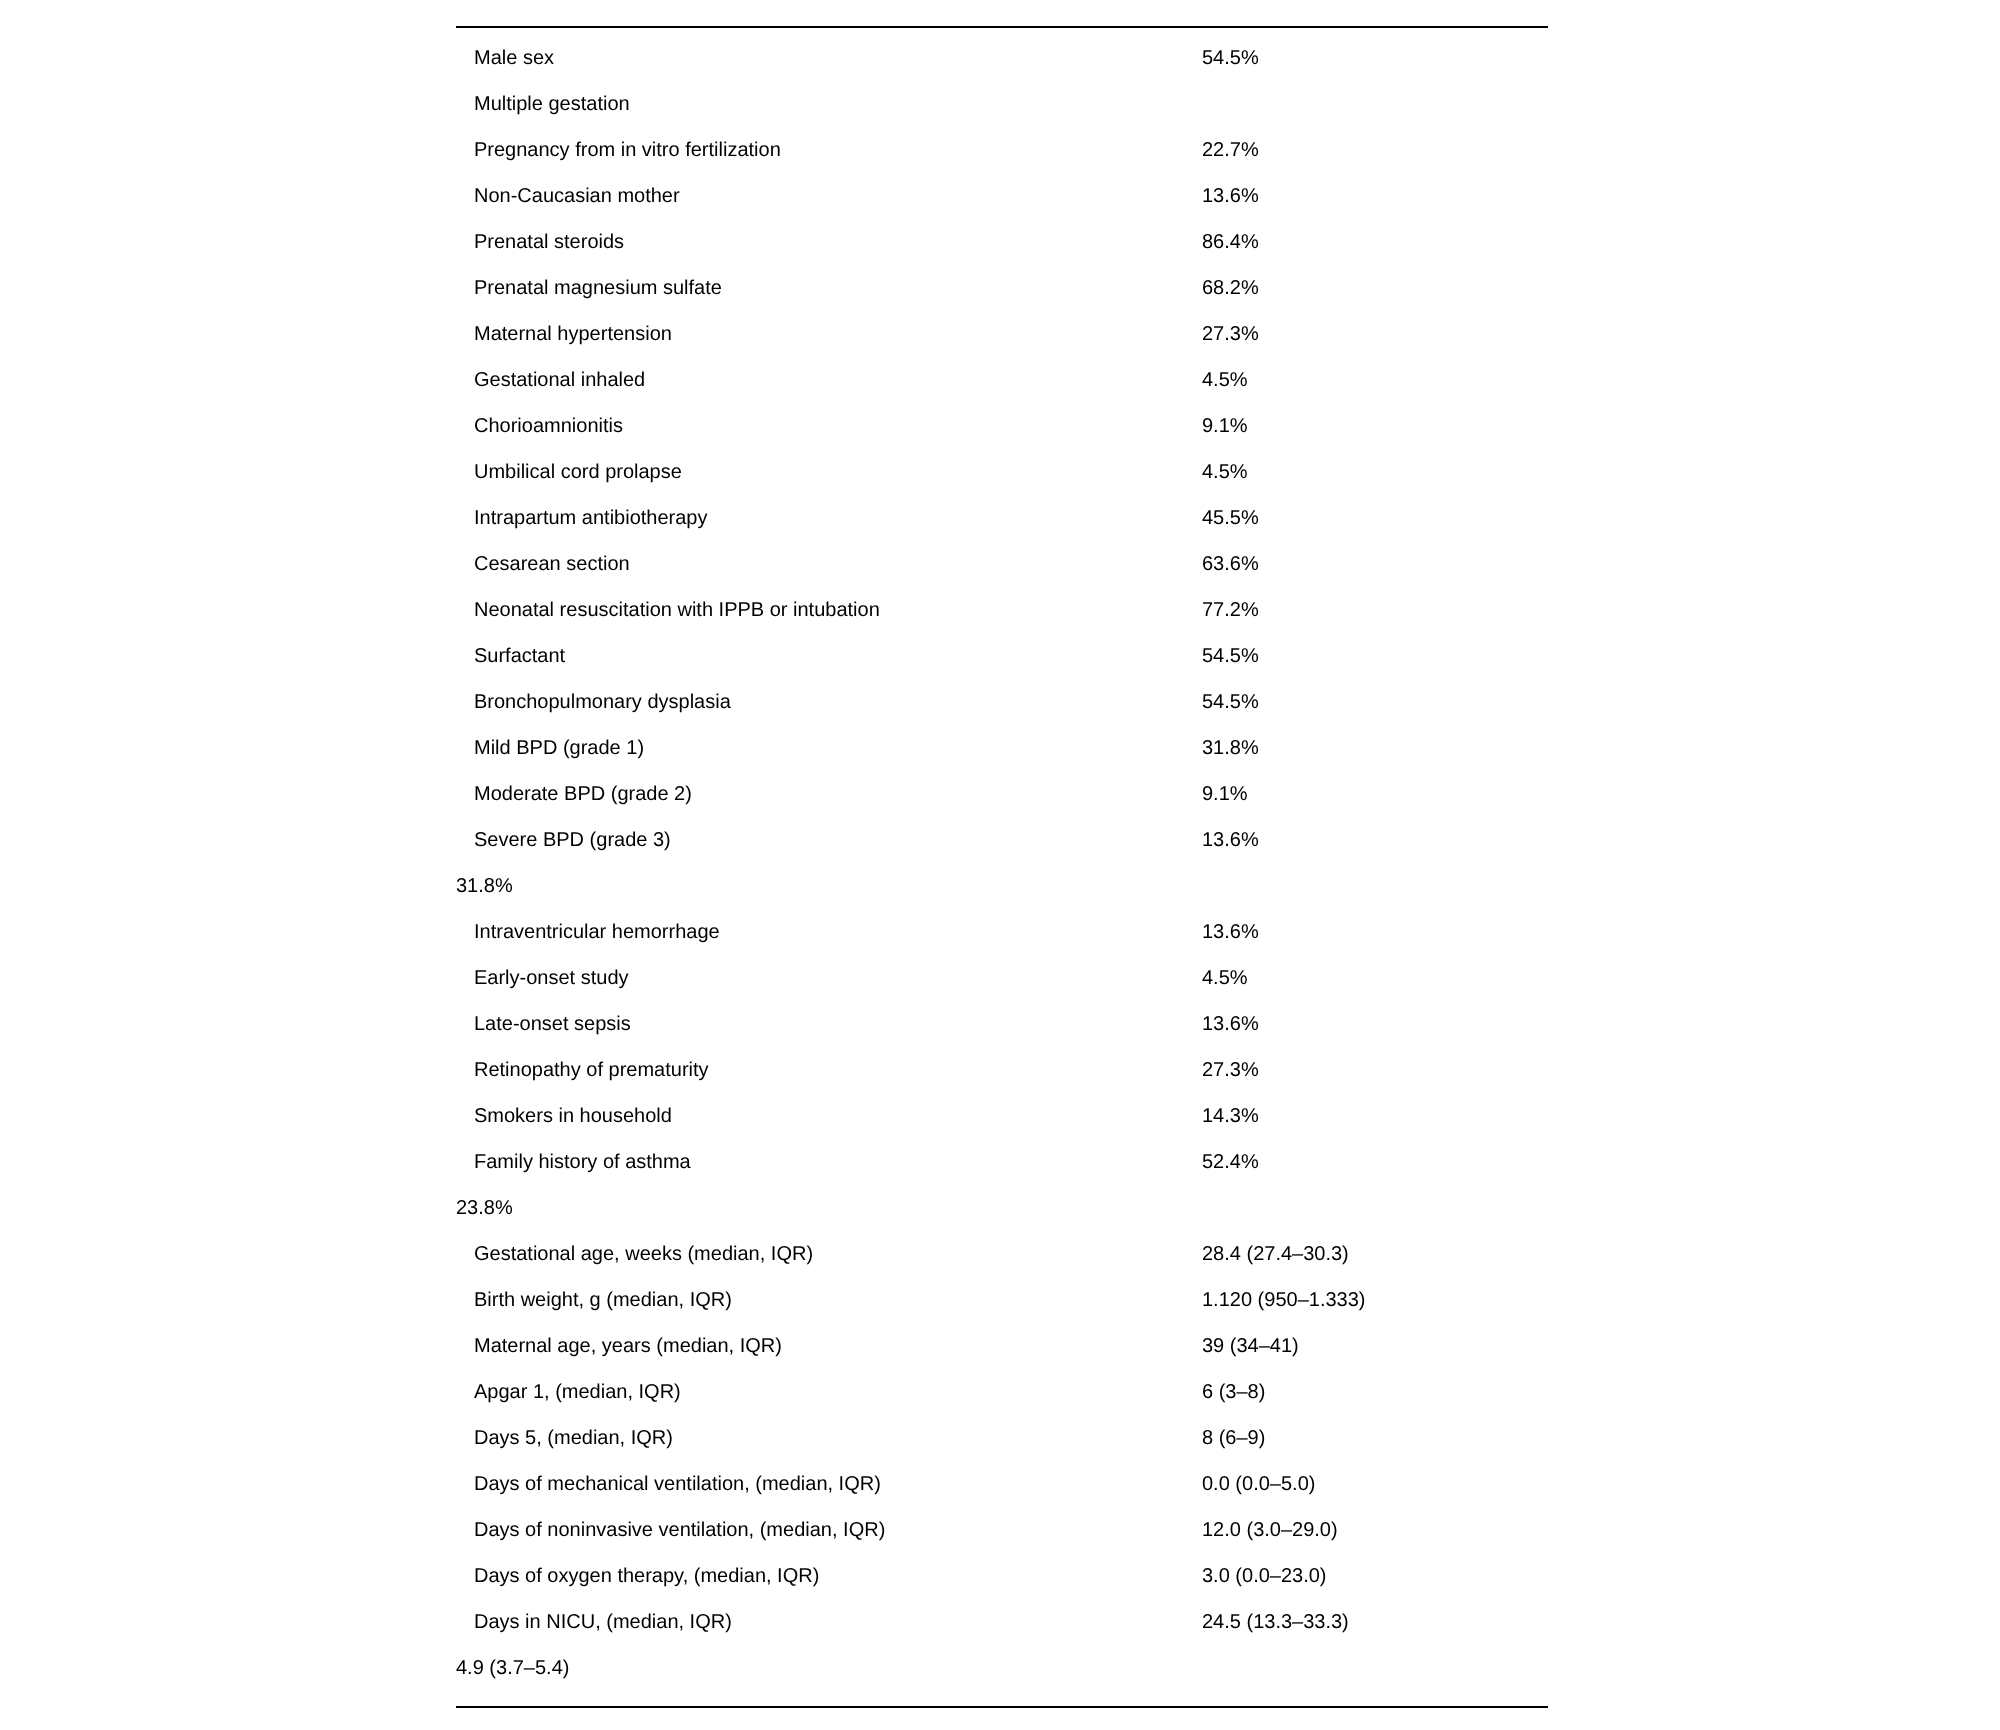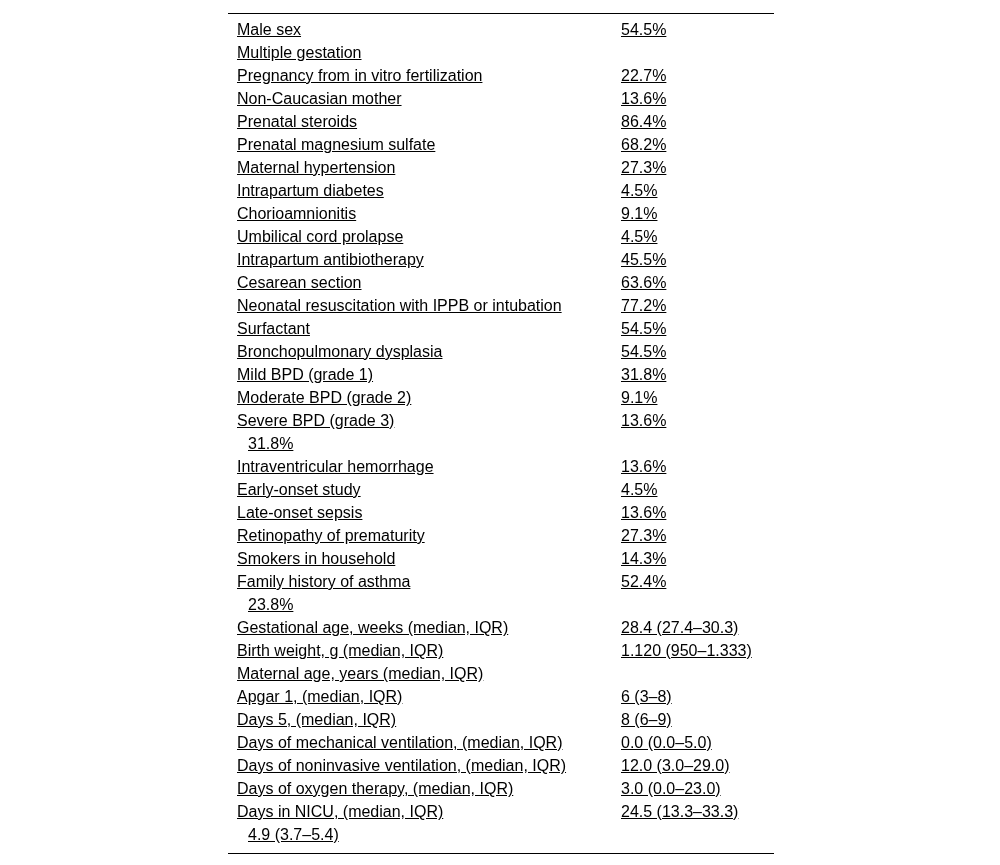--- a/index.html
+++ b/index.html
@@ -24,35 +24,33 @@
     width: 546px;
     border-top: 1px solid #000000;
     border-bottom: 1px solid #000000;
     padding: 4px 0 7px 0;
     box-sizing: border-box;
   }
   .row {
     display: flex;
     height: 23px;
     line-height: 23px;
-    font-size: 16px;
+    font-size: 10px;
     white-space: nowrap;
-    text-decoration: underline;
   }
   .cell {
     overflow: visible;
   }
   .cell.label {
     width: 373px;
     padding-left: 9px;
     box-sizing: border-box;
   }
   .cell.value {
     flex: 1;
-    margin-left: 20px;
   }
 </style>
 </head>
 <body>
 
 <div class="page">
   <div class="table-wrap">
     <div id="rows" class="rows">
         <div class="row">
           <div class="cell label">Male sex</div>
@@ -75,21 +73,21 @@
         </div>
         <div class="row">
           <div class="cell label">Prenatal magnesium sulfate</div>
           <div class="cell value">68.2%</div>
         </div>
         <div class="row">
           <div class="cell label">Maternal hypertension</div>
           <div class="cell value">27.3%</div>
         </div>
         <div class="row">
-          <div class="cell label">Intrapartum diabetes</div>
+          <div class="cell label">Gestational inhaled</div>
           <div class="cell value">4.5%</div>
         </div>
         <div class="row">
           <div class="cell label">Chorioamnionitis</div>
           <div class="cell value">9.1%</div>
         </div>
         <div class="row">
           <div class="cell label">Umbilical cord prolapse</div>
           <div class="cell value">4.5%</div>
         </div>
@@ -158,20 +156,21 @@
         <div class="row">
           <div class="cell label">Gestational age, weeks (median, IQR)</div>
           <div class="cell value">28.4 (27.4–30.3)</div>
         </div>
         <div class="row">
           <div class="cell label">Birth weight, g (median, IQR)</div>
           <div class="cell value">1.120 (950–1.333)</div>
         </div>
         <div class="row">
           <div class="cell label">Maternal age, years (median, IQR)</div>
+          <div class="cell value">39 (34–41)</div>
         </div>
         <div class="row">
           <div class="cell label">Apgar 1, (median, IQR)</div>
           <div class="cell value">6 (3–8)</div>
         </div>
         <div class="row">
           <div class="cell label">Days 5, (median, IQR)</div>
           <div class="cell value">8 (6–9)</div>
         </div>
         <div class="row">

